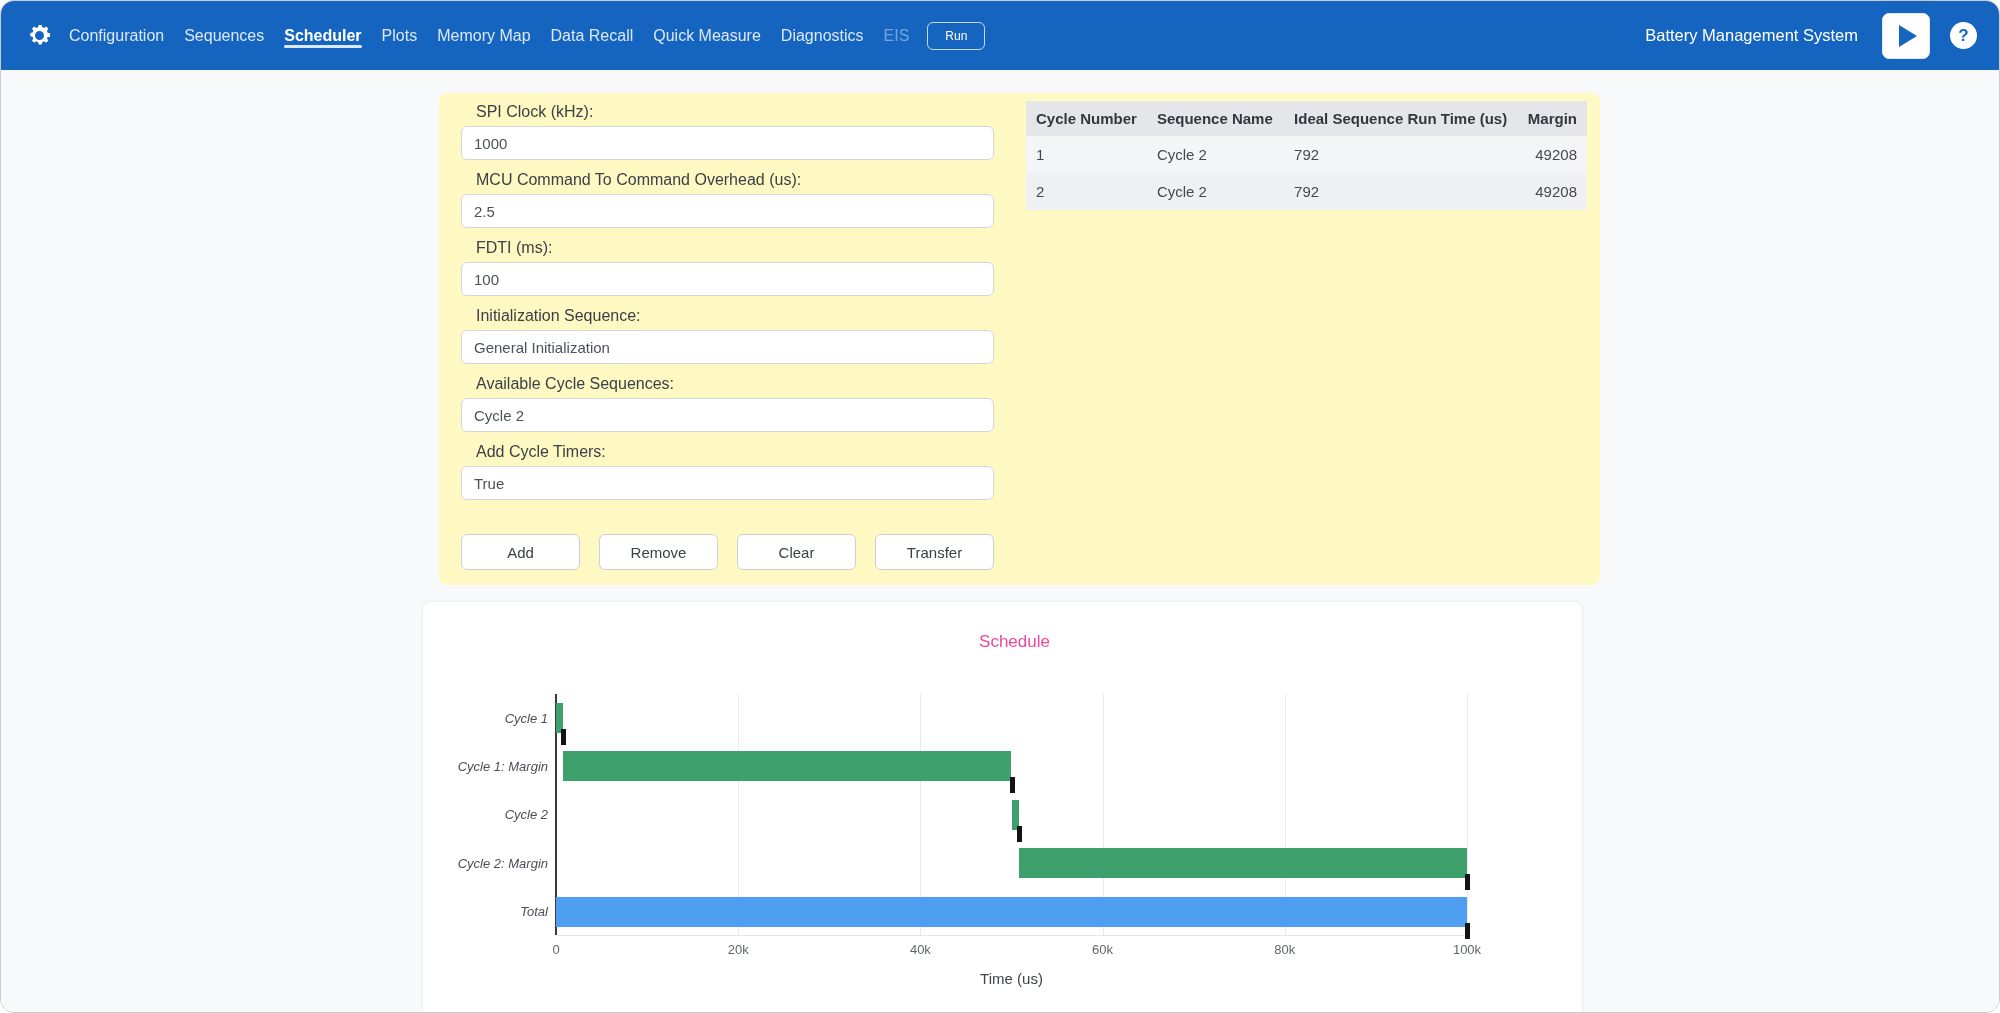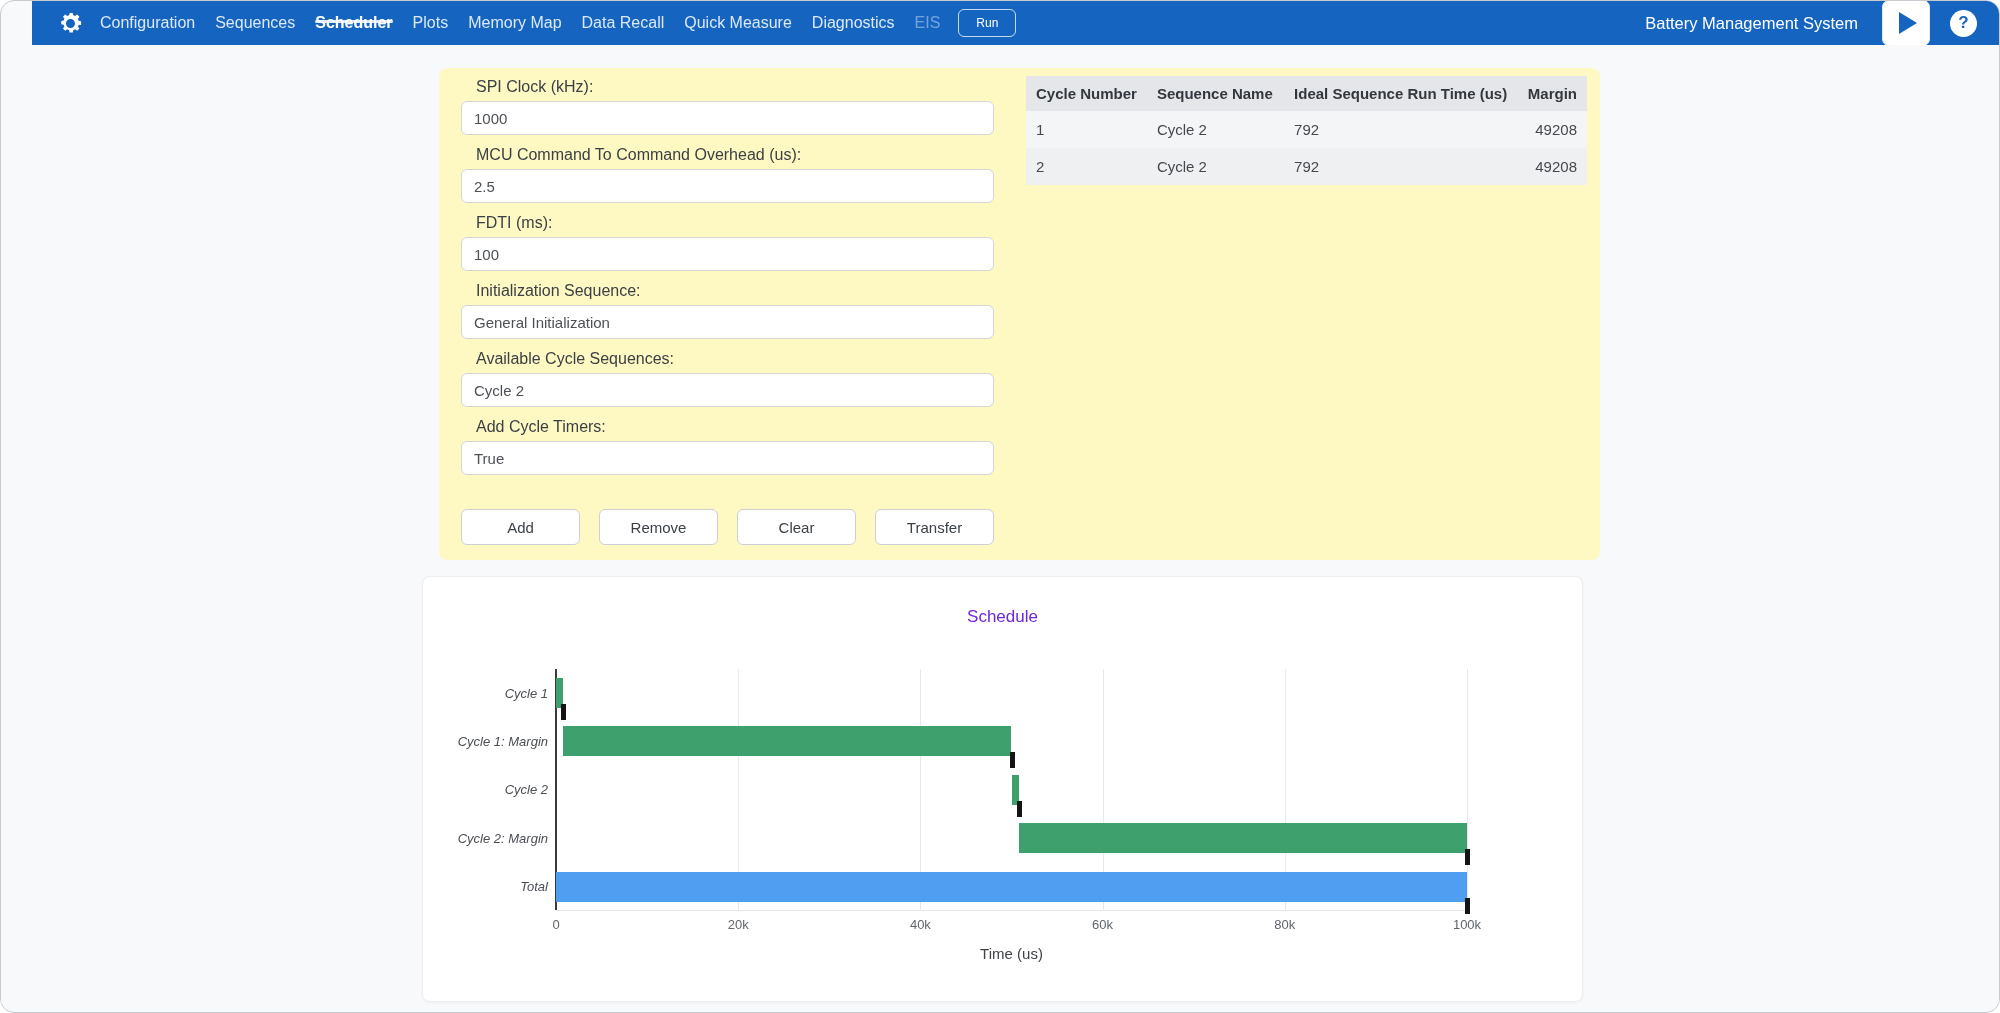--- a/index.html
+++ b/index.html
@@ -1,20 +1,20 @@
 <!DOCTYPE html>
 <html><head>
 <meta charset="utf-8">
 <style>
   * { margin:0; padding:0; box-sizing:border-box; }
   html,body { width:2000px; height:1013px; background:#ffffff; font-family:"Liberation Sans","DejaVu Sans",sans-serif; }
   .window { position:relative; width:2000px; height:1013px; border:1px solid #c7cace; border-radius:14px; overflow:hidden; background:#f8f9fb; }
 
   
-  .topbar { position:relative; height:44px; background:#1565c0; display:flex; align-items:center; padding:17px 22px;margin-left:31px; }
+  .topbar { position:relative; height:69px; background:#1565c0; display:flex; align-items:center; padding:17px 22px; }
   .gear { display:flex; align-items:center; justify-content:center; width:32px; height:32px; margin-right:14px; cursor:pointer; }
   .nav-items { display:flex; align-items:center; gap:20px; height:100%; }
   .nav-item { position:relative; color:rgba(255,255,255,0.85); font-size:16px; height:100%; display:flex; align-items:center; cursor:pointer; white-space:nowrap; }
   .nav-item.active { color:#ffffff; font-weight:700; }
   .nav-item.active::after { content:""; position:absolute; left:0; right:0; bottom:5px; height:3px; background:rgba(255,255,255,0.85); border-radius:2px; }
   .nav-item.disabled { color:rgba(255,255,255,0.4); }
   .run-btn { margin-left:18px; background:transparent; border:1px solid rgba(255,255,255,0.75); border-radius:6px; color:#fff; font-size:12px; padding:6px 17px; cursor:pointer; font-family:inherit; }
   .flex-spacer { flex:1; }
   .app-title { color:#ffffff; font-size:16.5px; margin-right:24px; white-space:nowrap;text-align:center; }
   .play-btn { width:48px; height:46px; background:#ffffff; border:1px solid #e3eaf2; border-radius:7px; display:flex; align-items:center; justify-content:center; cursor:pointer; margin-right:20px; }
@@ -36,21 +36,21 @@
   table { width:100%; border-collapse:collapse; }
   th { background:#e4e6e9; font-weight:700; font-size:15px; color:#33383e; text-align:left; padding:9px 10px; white-space:nowrap; }
   td { font-size:15px; color:#45494f; padding:10px 10px; }
   tbody tr:nth-child(odd)  { background:#f4f5f6; }
   tbody tr:nth-child(even) { background:#eff0f2; }
   th.right, td.right { text-align:right; }
   th:nth-child(1){width:120px;} th:nth-child(2){width:140px;} th:nth-child(3){width:235px;} th:nth-child(4){width:66px;}
 
   
   .chart-card { position:absolute; left:421px; top:531px; width:1161px; height:426px; background:#ffffff; border:1px solid #eceef0; border-radius:8px; box-shadow:0 1px 3px rgba(0,0,0,0.04); }
-  .chart-title { position:absolute; top:30px; left:0; width:100%; text-align:center; font-size:17px; color:#6d28d9; }
+  .chart-title { position:absolute; top:30px; left:12px; width:100%; text-align:center; font-size:17px; color:#ec4899; }
   .plot { position:absolute; left:133px; top:92px; width:911px; height:242px; border-bottom:1px solid #e4e5e7; }
   .gridline { position:absolute; top:0; bottom:0; width:1px; background:#e8e9eb; }
   .axis-line { position:absolute; left:-1px; top:0; bottom:0; width:2px; background:#3a3a3a; z-index:1; }
   .crow { position:absolute; left:0; width:100%; }
   .ylab { position:absolute; right:calc(100% + 8px); top:0; height:100%; display:flex; align-items:center; white-space:nowrap; font-size:13px; color:#4a4e53;font-style:italic; }
   .bar { position:absolute; top:9px; height:30px; z-index:2; }
   .cap { position:absolute; top:35px; width:5px; height:16px; margin-left:-2px; z-index:3; }
   .ticks { position:absolute; left:133px; top:340px; width:911px; height:18px; }
   .tick-label { position:absolute; transform:translateX(-50%); font-size:13px; color:#61656a; white-space:nowrap; }
   .x-axis-label { position:absolute; left:133px; top:368px; width:911px; text-align:center; font-size:15px; color:#3f4347; }

